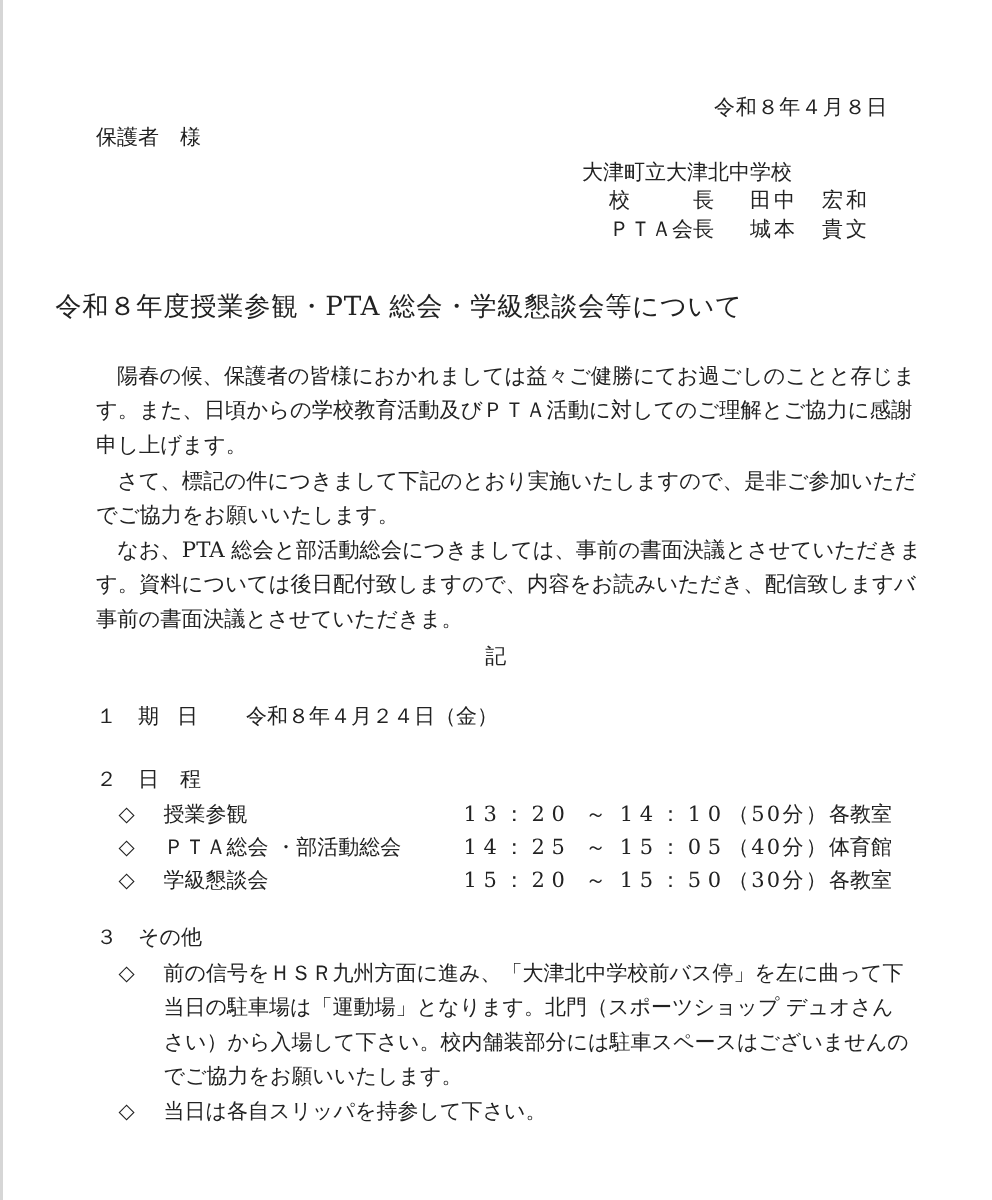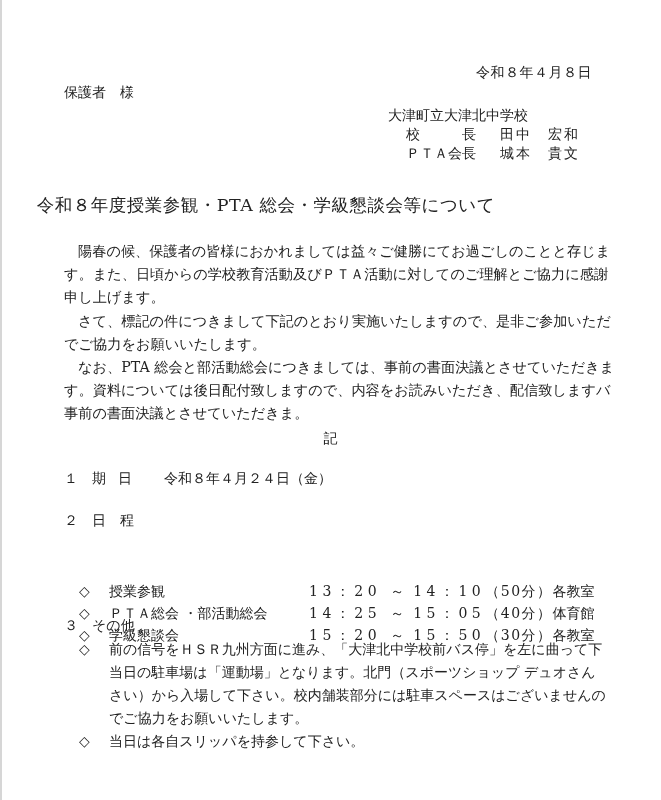--- a/index.html
+++ b/index.html
@@ -51,21 +51,21 @@
     .indent { padding-left: 14px; }
     .ki {
       left: 0; width: 661px; top: 429px;
       text-align: center;
     }
     .sec-head { left: 64px; }
     .sec-num { display: inline-block; width: 28px; }
     .sec1-label { display: inline-block; width: 72px; letter-spacing: 12px; }
     .bullet-row { left: 79px; }
     .diamond { display: inline-block; width: 30px; }
-    .sched-name { display: inline-block; width: 200px; margin-top: 48px; }
+    .sched-name { display: inline-block; width: 200px; }
     .sched-time { display: inline-block; letter-spacing: 4.5px; }
     .sched-tilde { display: inline-block; width: 32px; text-align: center; }
     .sched-dur { display: inline-block; letter-spacing: 1.5px; }
     .sched-place { display: inline-block; }
     .other-text { display: inline-block; vertical-align: top; white-space: normal; width: 490px; }
     .other-line { display: block; white-space: nowrap; }
   </style>
 </head>
 <body>
 

